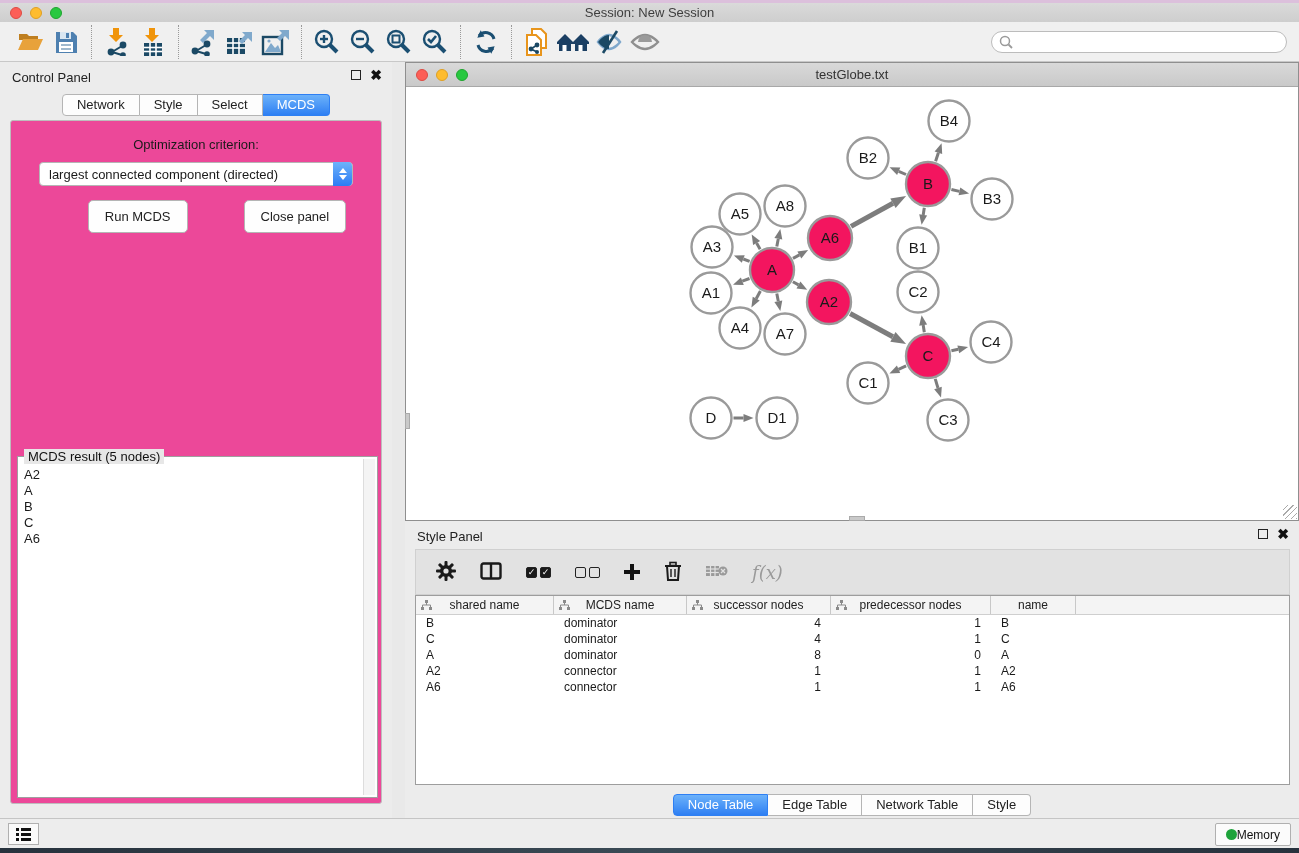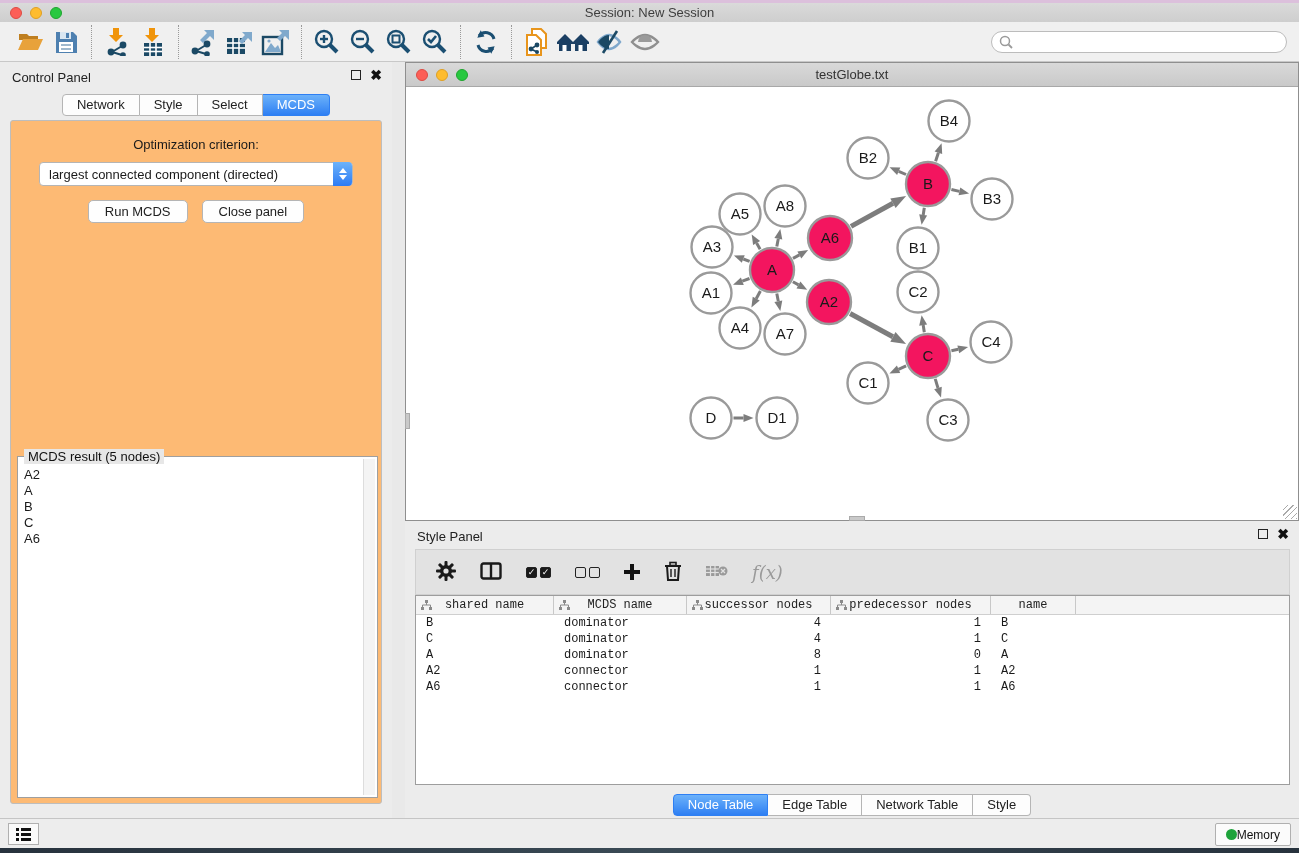--- a/index.html
+++ b/index.html
@@ -41,34 +41,34 @@
   .close-x { font-weight:bold; font-size:14px; color:#111; line-height:10px; }
 
   .seg-tabs { display:flex; justify-content:center; margin-top:4px; }
   .seg { height:22px; line-height:20px; padding:0 14px; background:#fdfdfd; border:1px solid #b5b5b5;
          border-left:none; color:#222; }
   .seg:first-child { border-left:1px solid #b5b5b5; border-radius:4px 0 0 4px; }
   .seg:last-child { border-radius:0 4px 4px 0; }
   .seg.active { background:linear-gradient(#6cb2fa,#2e7ff3); color:#fff; border-color:#2e7ff3; }
 
   .cp-content { position:absolute; left:10px; top:58px; width:372px; height:684px;
-                background:#fdba74; border:1px solid #bdbdbd; border-radius:3px; }
+                background:#ec4899; border:1px solid #bdbdbd; border-radius:3px; }
   .opt-label { text-align:center; margin-top:16px; }
   .dropdown { position:relative; margin:10px auto 0; width:314px; height:24px; background:#fff;
               border:1px solid #b5b5b5; border-radius:4px; display:flex; align-items:center; padding-left:9px; }
   .dropdown .stepper { position:absolute; right:0; top:-1px; width:19px; height:24px;
               background:linear-gradient(#6db3fa,#2d7bf4); border-radius:0 4px 4px 0;
               display:flex; flex-direction:column; align-items:center; justify-content:center; gap:2px; }
   .tri-up { width:0; height:0; border-left:4px solid transparent; border-right:4px solid transparent;
             border-bottom:5px solid #fff; }
   .tri-down { width:0; height:0; border-left:4px solid transparent; border-right:4px solid transparent;
               border-top:5px solid #fff; }
   .btn-row { display:flex; justify-content:center; gap:14px; margin-top:14px; }
-  .mac-btn { height:23px; padding:0 16px; background:#fefefe; border:1px solid #b5b5b5; border-radius:5px;
-             font:inherit; color:#222; }
+  .mac-btn { height:33px; padding:0 16px; background:#fefefe; border:1px solid #b5b5b5; border-radius:5px;
+             font:inherit; color:#222;margin-left:42px; }
 
   .result-fieldset { position:absolute; left:6px; top:335px; width:361px; height:342px;
                      border:1px solid #9f9f9f; background:#fff; }
   .result-legend { position:absolute; top:-8px; left:6px; background:#e7e7e7; padding:0 4px; color:#111; }
   .result-list { position:absolute; inset:2px 14px 2px 2px; overflow:hidden; padding-top:8px; }
   .result-item { padding:0 4px; line-height:16px; }
   .result-scroll { position:absolute; top:2px; right:2px; bottom:2px; width:12px;
                    background:#f4f4f4; border-left:1px solid #ddd; }
 
   
@@ -93,21 +93,21 @@
   .cb { width:11px; height:11px; border:1.5px solid #222; border-radius:2px; display:flex;
         align-items:center; justify-content:center; font-size:9px; }
   .cb.checked { background:#1a1a1a; color:#fff; }
   .fx { font-family:"DejaVu Serif","Liberation Serif",serif; font-style:italic; font-size:18px; color:#9a9a9a; }
   .plus-icon { position:relative; width:16px; height:16px; }
   .plus-icon::before, .plus-icon::after { content:""; position:absolute; background:#111; }
   .plus-icon::before { left:6px; top:0; width:4px; height:16px; }
   .plus-icon::after { left:0; top:6px; width:16px; height:4px; }
 
   .tp-table { position:absolute; left:10px; top:74px; width:875px; height:190px;
-              background:#fff; border:1px solid #9d9d9d; overflow:hidden;font-family:Liberation Mono, monospace; }
+              background:#fff; border:1px solid #9d9d9d; overflow:hidden; }
   .thead { display:flex; height:19px; background:#f4f4f4; border-bottom:1px solid #cfcfcf; }
   .th { display:flex; align-items:center; justify-content:center; gap:6px;
         border-right:1px solid #c8c8c8; font-size:12px; color:#222; position:relative; }
   .th .shared-ico { position:absolute; left:5px; top:4px; }
   .trow { display:flex; height:16px; font-size:12px; }
   .td { padding:0 10px; line-height:16px; white-space:nowrap; overflow:hidden; }
   .td.r { text-align:right; }
 
   .tp-tabs { position:absolute; left:0; right:0; top:269px; display:flex; justify-content:center;align-items:center; }
 

